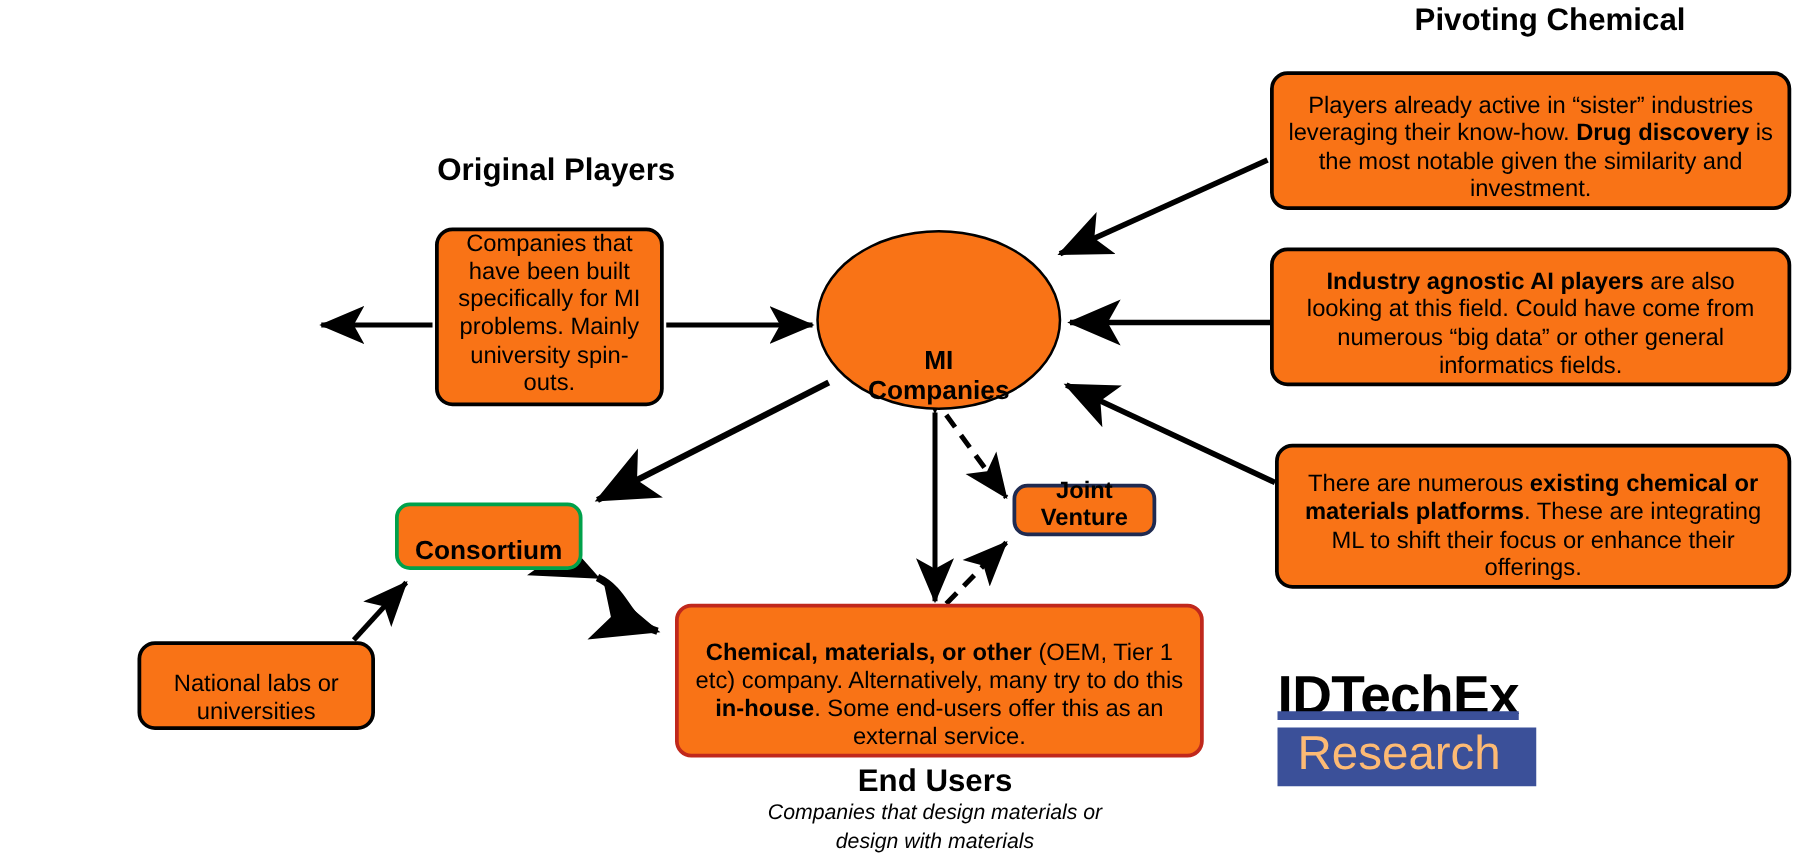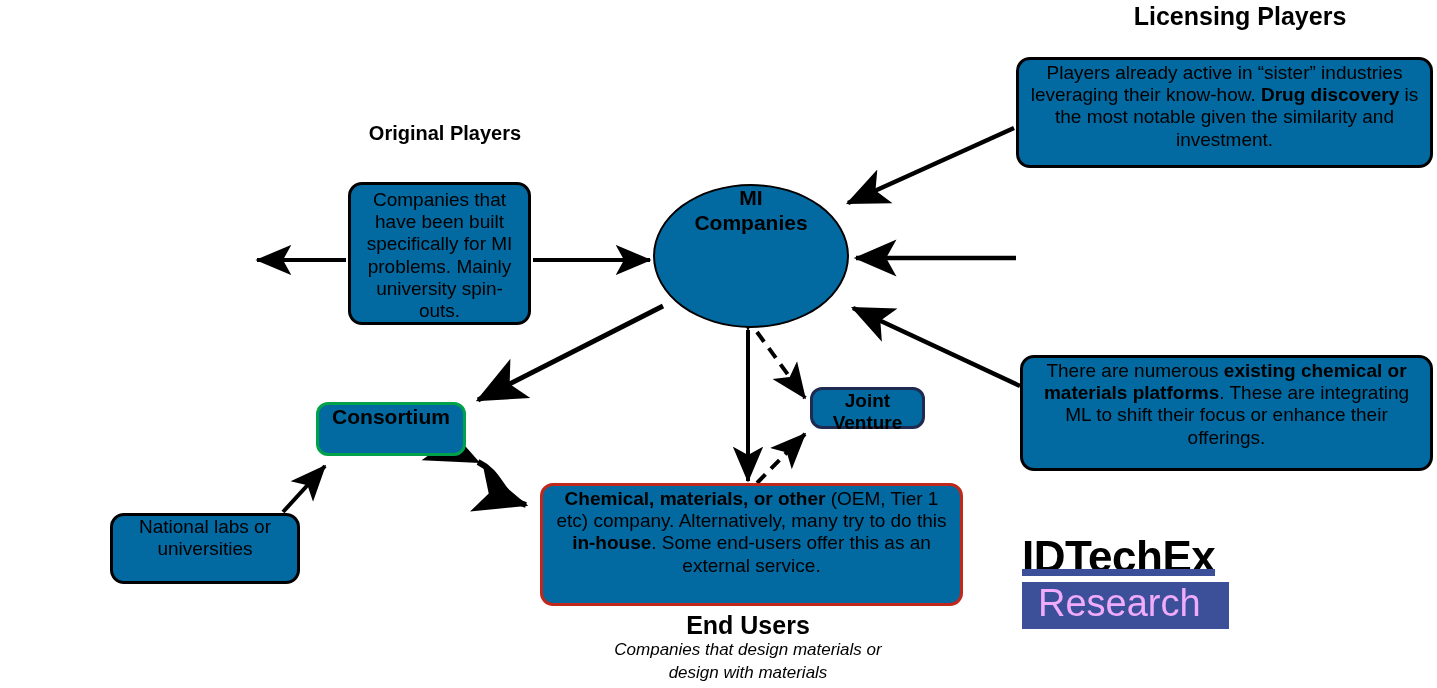--- a/index.html
+++ b/index.html
@@ -18,24 +18,24 @@
   svg.edges{
     position:absolute;
     left:0;top:0;
     width:1437px;height:688px;
     pointer-events:none;
   }
   .node{
     position:absolute;
     box-sizing:border-box;
     display:flex;
-    align-items:flex-start;
+    align-items:flex-end;
     justify-content:center;
     text-align:center;
-    background:#0369a1;
+    background:#f97316;
   }
   .box{
     border:3px solid #000;
     border-radius:14px;
   }
   .box-red{ border-color:#C0281C; }
   .box-green{ border-color:#00A14B; }
   .box-navy{ border-color:#1F2A50; }
   .circle{
     border:2.5px solid #000;
@@ -66,21 +66,21 @@
     padding-right:14px;
   }
   #logo-underline{
     position:absolute;
     left:0;right:14px;bottom:6px;
     height:7px;
     background:#3B5099;
   }
   #logo-research{
     background:#3B5099;
-    color:#f0abfc;
+    color:#fdba74;
     display:flex;
     align-items:flex-end;
     padding:0 16px 4px 16px;
   }
 </style>
 </head>
 <body>
 
 <div id="canvas">
 
@@ -146,23 +146,23 @@
     <g>
       <line x1="283" y1="512" x2="325" y2="466" stroke="#000" stroke-width="4" marker-end="url(#ah)"></line>
     </g>
 
     
     <g>
       <path d="M478,462 C503,474 500,497 526,505" fill="none" stroke="#000" stroke-width="6" marker-start="url(#ah)" marker-end="url(#ah)"></path>
     </g>
   </svg>
 
-  <div class="heading" style="left:340px;top:122px;width:210px;font-size:20px;text-align:center;">Original Players</div>
-
-  <div class="heading" style="left:1120px;top:2px;width:240px;font-size:25px;">Licensing Players</div>
+  <div class="heading" style="left:340px;top:122px;width:210px;font-size:25px;text-align:center;">Original Players</div>
+
+  <div class="heading" style="left:1120px;top:2px;width:240px;font-size:25px;">Pivoting Chemical</div>
 
   <div class="heading" style="left:648px;top:611px;width:200px;font-size:25px;">End Users</div>
 
   <div style="position:absolute;left:568px;top:639px;width:360px;text-align:center;
               font-size:17px;font-style:italic;line-height:1.35;">
     <div>Companies that design materials or</div>
     <div>design with materials</div>
   </div>
 
 
@@ -176,20 +176,25 @@
   <div class="node box" style="left:348px;top:182px;width:183px;height:143px;padding:4px 8px;">
     <div class="t" style="font-size:19px;">Companies that have been built specifically for MI problems. Mainly university spin-outs.</div>
   </div>
 
   <div class="node box" style="left:1016px;top:57px;width:417px;height:111px;padding:2px 10px;">
     <div class="t" style="font-size:19px;">
       <span>Players already active in “sister” industries leveraging their know-how. </span><b>Drug discovery</b><span> is the most notable given the similarity and investment.</span>
     </div>
   </div>
 
+  <div class="node box" style="left:1016px;top:198px;width:417px;height:111px;padding:2px 10px;">
+    <div class="t" style="font-size:19px;">
+      <b>Industry agnostic AI players</b><span> are also looking at this field. Could have come from numerous “big data” or other general informatics fields.</span>
+    </div>
+  </div>
 
   <div class="node box" style="left:1020px;top:355px;width:413px;height:116px;padding:2px 10px;">
     <div class="t" style="font-size:19px;">
       <span>There are numerous </span><b>existing chemical or materials platforms</b><span>. These are integrating ML to shift their focus or enhance their offerings.</span>
     </div>
   </div>
 
   <div class="node box box-green" style="left:316px;top:402px;width:150px;height:54px;border-radius:12px;">
     <div style="font-size:21px;font-weight:bold;">Consortium</div>
   </div>

